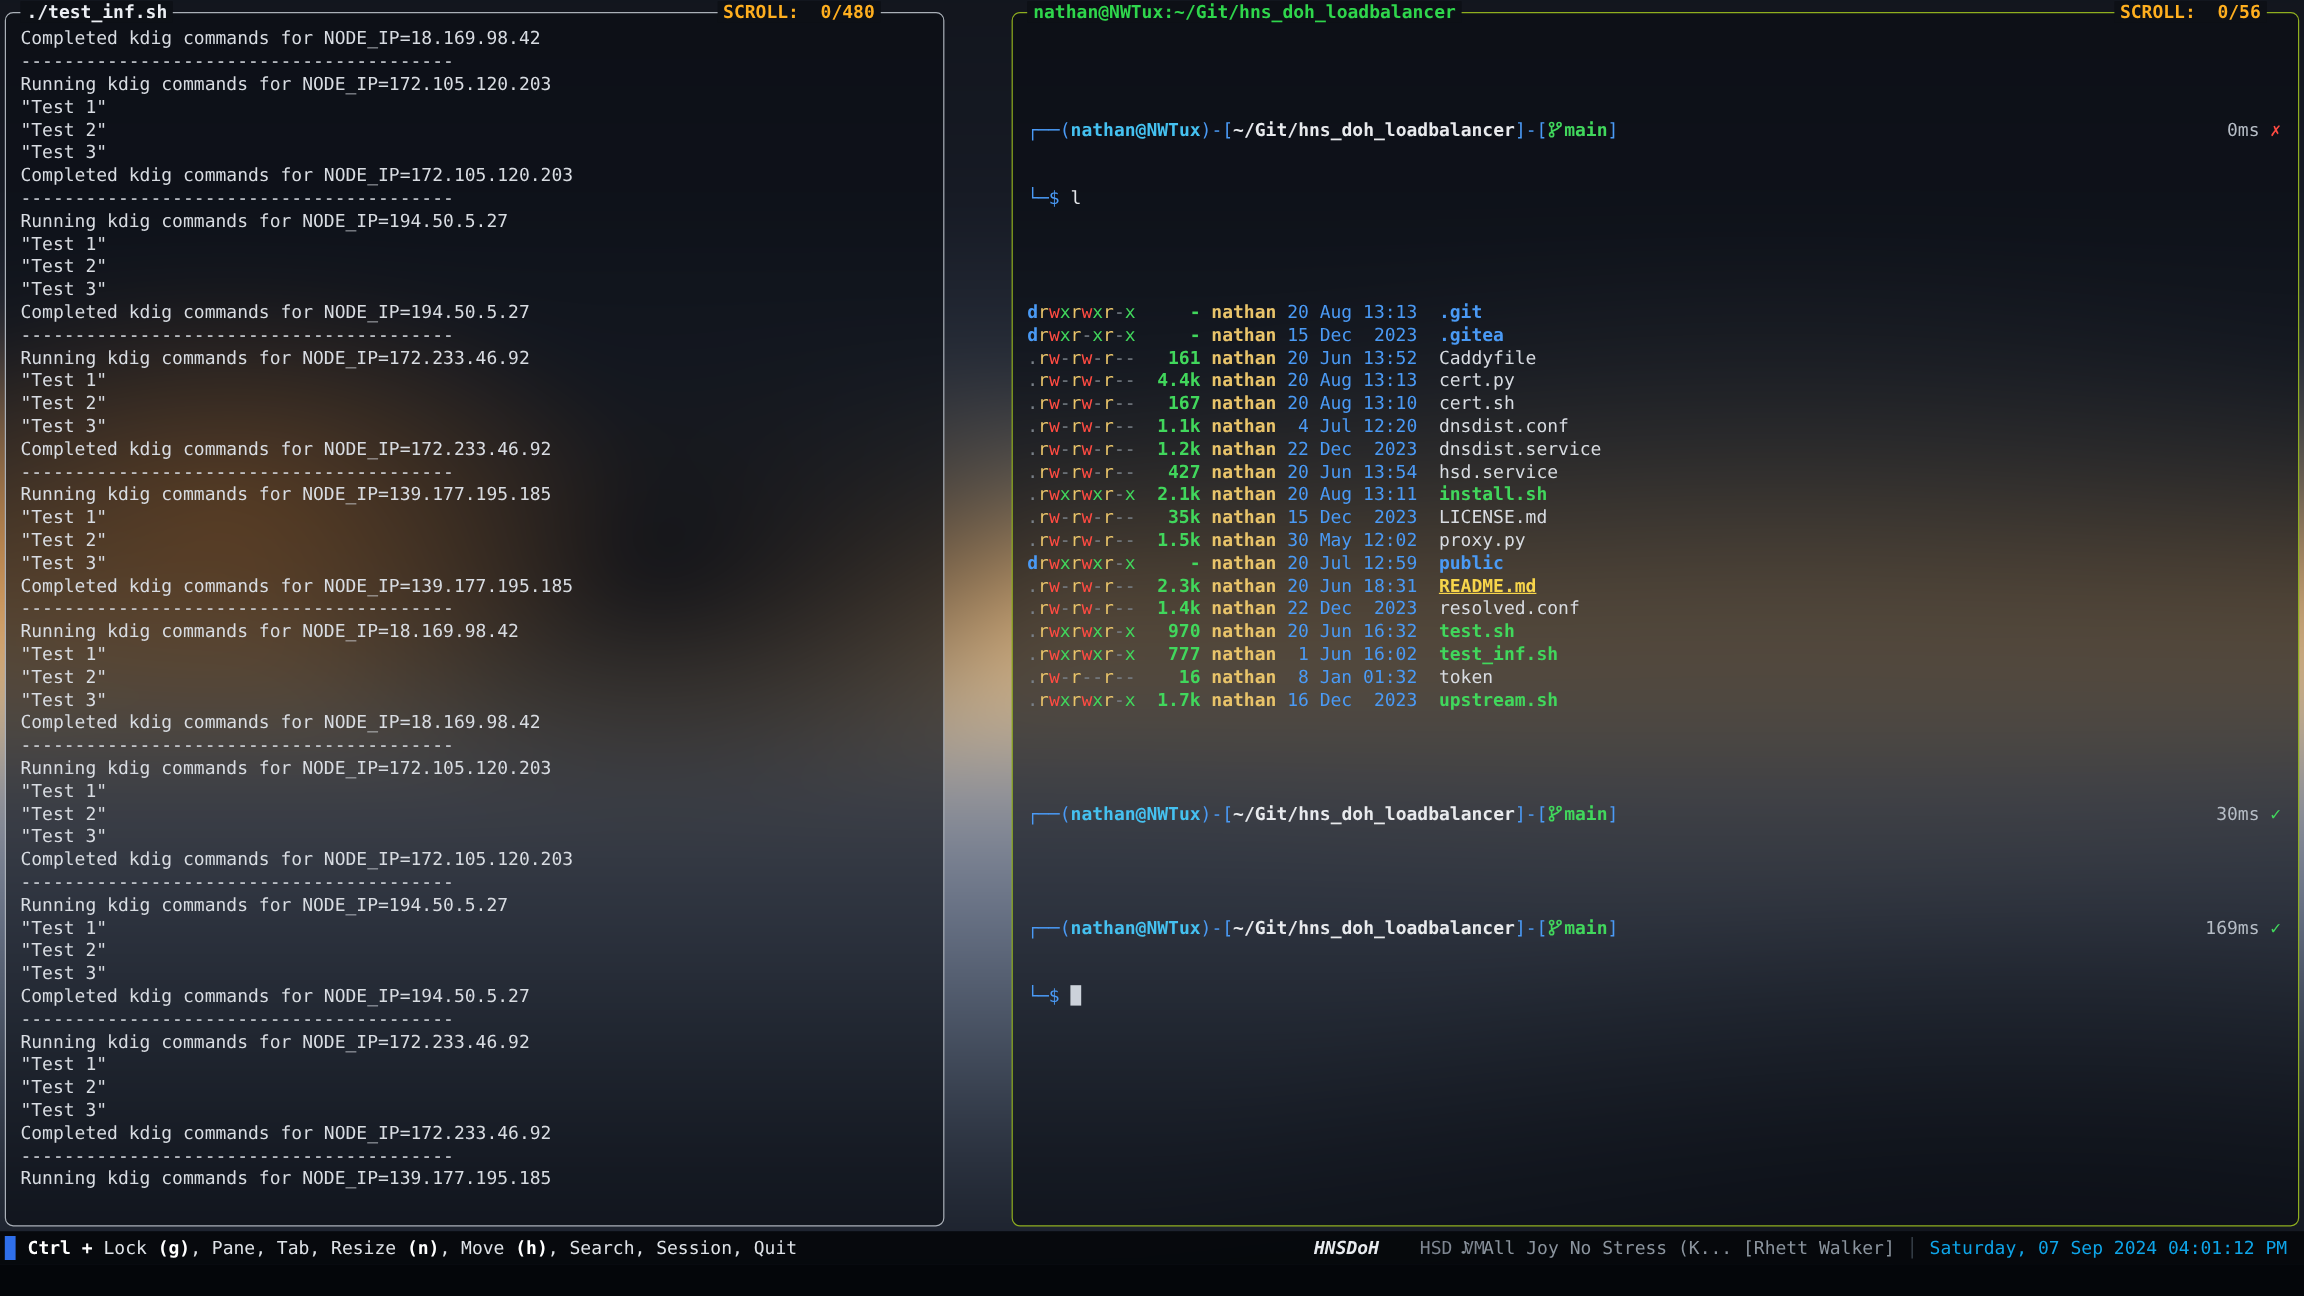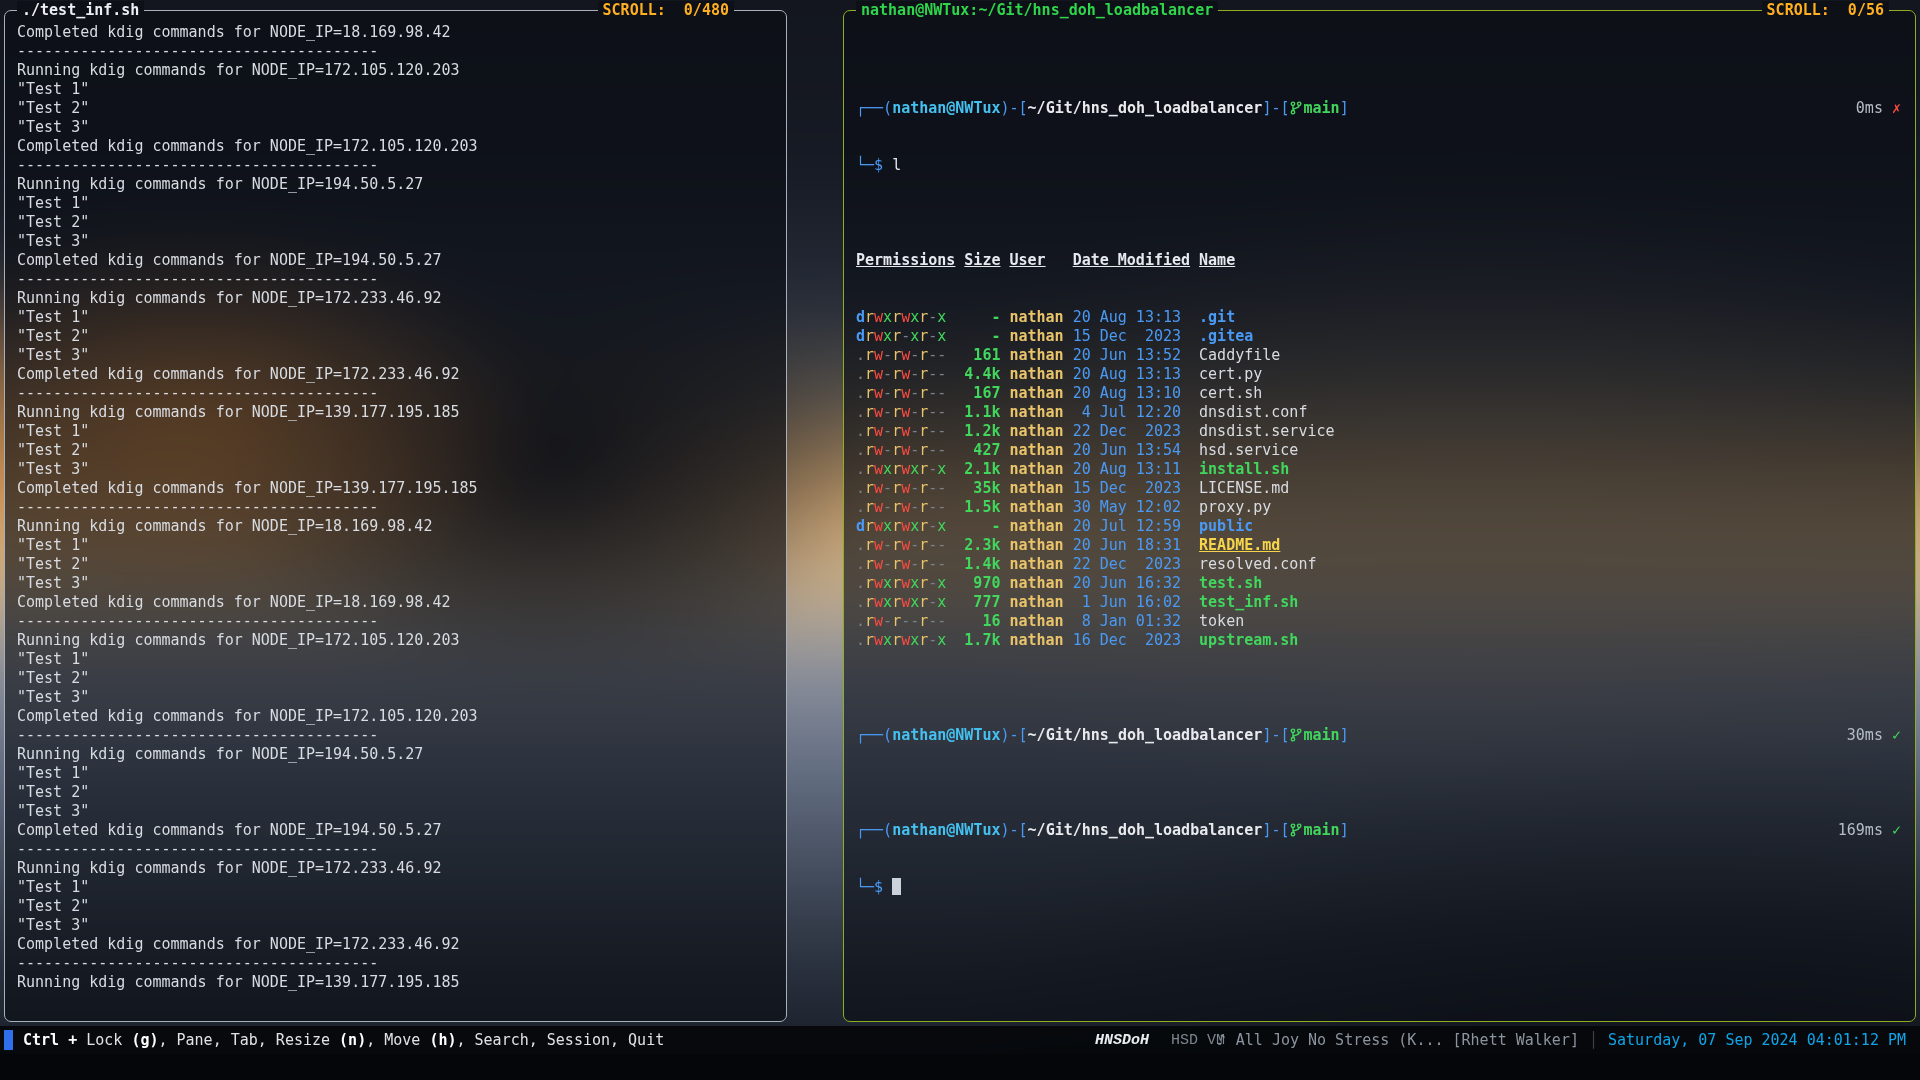--- a/index.html
+++ b/index.html
@@ -90,21 +90,21 @@
 
   
   .statusbar {
     position:absolute; left:0; right:0; bottom:26px; height:28px; z-index:2;
     background:rgba(5,7,11,0.93);
     display:flex; align-items:center; padding:0 10px 0 4px;
   }
   .mode-block { width:9px; height:20px; background:var(--c-accent_blue,#2f6feb); margin-right:10px; }
   .hints { white-space:pre; color:#dfe3e8; }
   .hints .b { font-weight:bold; color:#ffffff; }
-  .sb-center { position:absolute; left:1095px; display:flex; gap:22px; align-items:baseline;font-family:Liberation Mono, monospace; }
+  .sb-center { position:absolute; left:1095px; display:flex; gap:34px; align-items:baseline; }
   .session { font-weight:bold; font-style:italic; color:#e8ebef; }
   .tabname { color:#7d8590; }
   .sb-right { position:absolute; right:14px; display:flex; gap:10px; align-items:baseline;
               color:#8b949e; white-space:pre; }
   .clock { color:#0ea5e9; }
   .sb-sep { color:#3a424c; }
 
   .bottom-strip { position:absolute; left:0; right:0; bottom:0; height:26px; background:#04060a; z-index:2; }
 </style>
 </head>
@@ -128,21 +128,20 @@
       
       <div class="term-line"><span class="pf">┌──(</span><span class="puser">nathan@NWTux</span><span class="pf">)-[</span><span class="ppath">~/Git/hns_doh_loadbalancer</span><span class="pf">]-[</span><span class="pbranch"><svg class="branch-icon" viewBox="0 0 12 14">
               <circle cx="3" cy="2.8" r="1.7"></circle>
               <circle cx="9.2" cy="2.8" r="1.7"></circle>
               <circle cx="3" cy="11.2" r="1.7"></circle>
               <path d="M3 4.5v5M9.2 4.5c0 3.2-6.2 2.2-6.2 5"></path>
             </svg><span>main</span></span><span class="pf">]</span><span class="timer"><span class="ms">0ms</span> <span class="mark fail">✗</span></span></div>
       <div class="term-line"><span class="pf">└─$ </span><span class="cmd">l</span></div>
 
       
-      <div class="eza-header"><span class=""><span class="h-cell">Permissions</span></span><span class="h-right"><span class="h-cell">Size</span></span><span class=""><span class="h-cell">User</span></span><span class=""><span class="h-cell">Date Modified</span></span><span class=""><span class="h-cell">Name</span></span></div>
       <div><div class="eza-row"><span><span class="p-d">d</span><span class="p-r">r</span><span class="p-w">w</span><span class="p-x">x</span><span class="p-r">r</span><span class="p-w">w</span><span class="p-x">x</span><span class="p-r">r</span><span class="p-dash">-</span><span class="p-x">x</span></span><span class="cell-size">-</span><span class="cell-user">nathan</span><span class="cell-date">20 Aug 13:13</span><span class="n-dir">.git</span></div><div class="eza-row"><span><span class="p-d">d</span><span class="p-r">r</span><span class="p-w">w</span><span class="p-x">x</span><span class="p-r">r</span><span class="p-dash">-</span><span class="p-x">x</span><span class="p-r">r</span><span class="p-dash">-</span><span class="p-x">x</span></span><span class="cell-size">-</span><span class="cell-user">nathan</span><span class="cell-date">15 Dec  2023</span><span class="n-dir">.gitea</span></div><div class="eza-row"><span><span class="p-dot">.</span><span class="p-r">r</span><span class="p-w">w</span><span class="p-dash">-</span><span class="p-r">r</span><span class="p-w">w</span><span class="p-dash">-</span><span class="p-r">r</span><span class="p-dash">-</span><span class="p-dash">-</span></span><span class="cell-size">161</span><span class="cell-user">nathan</span><span class="cell-date">20 Jun 13:52</span><span class="n-file">Caddyfile</span></div><div class="eza-row"><span><span class="p-dot">.</span><span class="p-r">r</span><span class="p-w">w</span><span class="p-dash">-</span><span class="p-r">r</span><span class="p-w">w</span><span class="p-dash">-</span><span class="p-r">r</span><span class="p-dash">-</span><span class="p-dash">-</span></span><span class="cell-size">4.4k</span><span class="cell-user">nathan</span><span class="cell-date">20 Aug 13:13</span><span class="n-file">cert.py</span></div><div class="eza-row"><span><span class="p-dot">.</span><span class="p-r">r</span><span class="p-w">w</span><span class="p-dash">-</span><span class="p-r">r</span><span class="p-w">w</span><span class="p-dash">-</span><span class="p-r">r</span><span class="p-dash">-</span><span class="p-dash">-</span></span><span class="cell-size">167</span><span class="cell-user">nathan</span><span class="cell-date">20 Aug 13:10</span><span class="n-file">cert.sh</span></div><div class="eza-row"><span><span class="p-dot">.</span><span class="p-r">r</span><span class="p-w">w</span><span class="p-dash">-</span><span class="p-r">r</span><span class="p-w">w</span><span class="p-dash">-</span><span class="p-r">r</span><span class="p-dash">-</span><span class="p-dash">-</span></span><span class="cell-size">1.1k</span><span class="cell-user">nathan</span><span class="cell-date"> 4 Jul 12:20</span><span class="n-file">dnsdist.conf</span></div><div class="eza-row"><span><span class="p-dot">.</span><span class="p-r">r</span><span class="p-w">w</span><span class="p-dash">-</span><span class="p-r">r</span><span class="p-w">w</span><span class="p-dash">-</span><span class="p-r">r</span><span class="p-dash">-</span><span class="p-dash">-</span></span><span class="cell-size">1.2k</span><span class="cell-user">nathan</span><span class="cell-date">22 Dec  2023</span><span class="n-file">dnsdist.service</span></div><div class="eza-row"><span><span class="p-dot">.</span><span class="p-r">r</span><span class="p-w">w</span><span class="p-dash">-</span><span class="p-r">r</span><span class="p-w">w</span><span class="p-dash">-</span><span class="p-r">r</span><span class="p-dash">-</span><span class="p-dash">-</span></span><span class="cell-size">427</span><span class="cell-user">nathan</span><span class="cell-date">20 Jun 13:54</span><span class="n-file">hsd.service</span></div><div class="eza-row"><span><span class="p-dot">.</span><span class="p-r">r</span><span class="p-w">w</span><span class="p-x">x</span><span class="p-r">r</span><span class="p-w">w</span><span class="p-x">x</span><span class="p-r">r</span><span class="p-dash">-</span><span class="p-x">x</span></span><span class="cell-size">2.1k</span><span class="cell-user">nathan</span><span class="cell-date">20 Aug 13:11</span><span class="n-exec">install.sh</span></div><div class="eza-row"><span><span class="p-dot">.</span><span class="p-r">r</span><span class="p-w">w</span><span class="p-dash">-</span><span class="p-r">r</span><span class="p-w">w</span><span class="p-dash">-</span><span class="p-r">r</span><span class="p-dash">-</span><span class="p-dash">-</span></span><span class="cell-size">35k</span><span class="cell-user">nathan</span><span class="cell-date">15 Dec  2023</span><span class="n-file">LICENSE.md</span></div><div class="eza-row"><span><span class="p-dot">.</span><span class="p-r">r</span><span class="p-w">w</span><span class="p-dash">-</span><span class="p-r">r</span><span class="p-w">w</span><span class="p-dash">-</span><span class="p-r">r</span><span class="p-dash">-</span><span class="p-dash">-</span></span><span class="cell-size">1.5k</span><span class="cell-user">nathan</span><span class="cell-date">30 May 12:02</span><span class="n-file">proxy.py</span></div><div class="eza-row"><span><span class="p-d">d</span><span class="p-r">r</span><span class="p-w">w</span><span class="p-x">x</span><span class="p-r">r</span><span class="p-w">w</span><span class="p-x">x</span><span class="p-r">r</span><span class="p-dash">-</span><span class="p-x">x</span></span><span class="cell-size">-</span><span class="cell-user">nathan</span><span class="cell-date">20 Jul 12:59</span><span class="n-dir">public</span></div><div class="eza-row"><span><span class="p-dot">.</span><span class="p-r">r</span><span class="p-w">w</span><span class="p-dash">-</span><span class="p-r">r</span><span class="p-w">w</span><span class="p-dash">-</span><span class="p-r">r</span><span class="p-dash">-</span><span class="p-dash">-</span></span><span class="cell-size">2.3k</span><span class="cell-user">nathan</span><span class="cell-date">20 Jun 18:31</span><span class="n-readme">README.md</span></div><div class="eza-row"><span><span class="p-dot">.</span><span class="p-r">r</span><span class="p-w">w</span><span class="p-dash">-</span><span class="p-r">r</span><span class="p-w">w</span><span class="p-dash">-</span><span class="p-r">r</span><span class="p-dash">-</span><span class="p-dash">-</span></span><span class="cell-size">1.4k</span><span class="cell-user">nathan</span><span class="cell-date">22 Dec  2023</span><span class="n-file">resolved.conf</span></div><div class="eza-row"><span><span class="p-dot">.</span><span class="p-r">r</span><span class="p-w">w</span><span class="p-x">x</span><span class="p-r">r</span><span class="p-w">w</span><span class="p-x">x</span><span class="p-r">r</span><span class="p-dash">-</span><span class="p-x">x</span></span><span class="cell-size">970</span><span class="cell-user">nathan</span><span class="cell-date">20 Jun 16:32</span><span class="n-exec">test.sh</span></div><div class="eza-row"><span><span class="p-dot">.</span><span class="p-r">r</span><span class="p-w">w</span><span class="p-x">x</span><span class="p-r">r</span><span class="p-w">w</span><span class="p-x">x</span><span class="p-r">r</span><span class="p-dash">-</span><span class="p-x">x</span></span><span class="cell-size">777</span><span class="cell-user">nathan</span><span class="cell-date"> 1 Jun 16:02</span><span class="n-exec">test_inf.sh</span></div><div class="eza-row"><span><span class="p-dot">.</span><span class="p-r">r</span><span class="p-w">w</span><span class="p-dash">-</span><span class="p-r">r</span><span class="p-dash">-</span><span class="p-dash">-</span><span class="p-r">r</span><span class="p-dash">-</span><span class="p-dash">-</span></span><span class="cell-size">16</span><span class="cell-user">nathan</span><span class="cell-date"> 8 Jan 01:32</span><span class="n-file">token</span></div><div class="eza-row"><span><span class="p-dot">.</span><span class="p-r">r</span><span class="p-w">w</span><span class="p-x">x</span><span class="p-r">r</span><span class="p-w">w</span><span class="p-x">x</span><span class="p-r">r</span><span class="p-dash">-</span><span class="p-x">x</span></span><span class="cell-size">1.7k</span><span class="cell-user">nathan</span><span class="cell-date">16 Dec  2023</span><span class="n-exec">upstream.sh</span></div></div>
 
       
       <div class="term-line"><span class="pf">┌──(</span><span class="puser">nathan@NWTux</span><span class="pf">)-[</span><span class="ppath">~/Git/hns_doh_loadbalancer</span><span class="pf">]-[</span><span class="pbranch"><svg class="branch-icon" viewBox="0 0 12 14">
               <circle cx="3" cy="2.8" r="1.7"></circle>
               <circle cx="9.2" cy="2.8" r="1.7"></circle>
               <circle cx="3" cy="11.2" r="1.7"></circle>
               <path d="M3 4.5v5M9.2 4.5c0 3.2-6.2 2.2-6.2 5"></path>
             </svg><span>main</span></span><span class="pf">]</span><span class="timer"><span class="ms">30ms</span> <span class="mark ok">✓</span></span></div>
 

